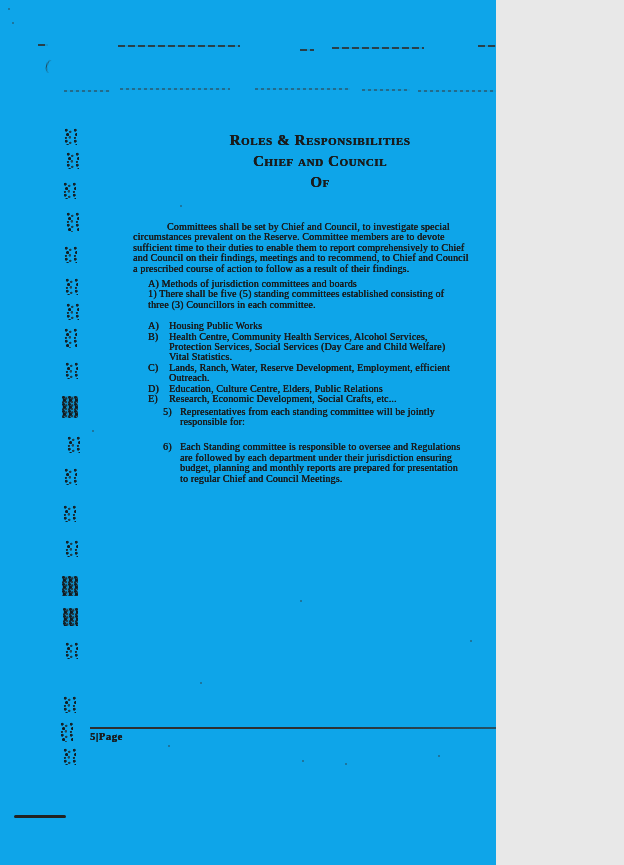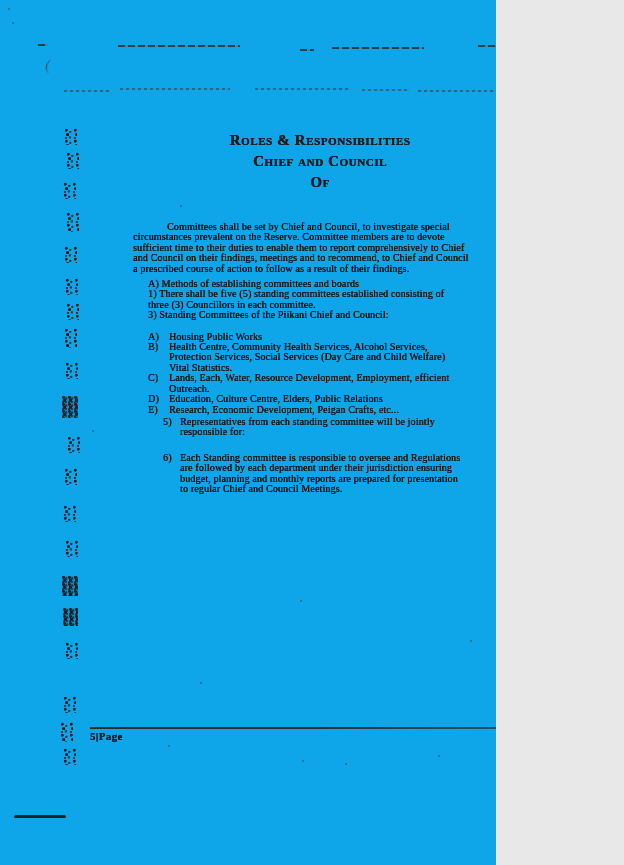--- a/index.html
+++ b/index.html
@@ -123,49 +123,48 @@
   </div>
 
   <div class="content ink">
     <div class="intro pre">Committees shall be set by Chief and Council, to investigate special
 circumstances prevalent on the Reserve. Committee members are to devote
 sufficient time to their duties to enable them to report comprehensively to Chief
 and Council on their findings, meetings and to recommend, to Chief and Council
 a prescribed course of action to follow as a result of their findings.</div>
 
     <div class="block-a123">
-      <div class="pre">A) Methods of establishing committees and boards</div>
+      <div class="pre">A) Methods of jurisdiction committees and boards</div>
       <div class="pre">1) There shall be five (5) standing committees established consisting of
 three (3) Councillors in each committee.</div>
-      <div class="pre">3) Standing Committees of the Piikani Chief and Council:</div>
     </div>
 
     <div class="committee-list">
       <div class="committee-row">
         <span>A)</span>
         <span class="pre">Housing Public Works</span>
       </div>
       <div class="committee-row">
         <span>B)</span>
         <span class="pre">Health Centre, Community Health Services, Alcohol Services,
 Protection Services, Social Services (Day Care and Child Welfare)
 Vital Statistics.</span>
       </div>
       <div class="committee-row">
         <span>C)</span>
-        <span class="pre">Lands, Each, Water, Resource Development, Employment, efficient
+        <span class="pre">Lands, Ranch, Water, Reserve Development, Employment, efficient
 Outreach.</span>
       </div>
       <div class="committee-row">
         <span>D)</span>
         <span class="pre">Education, Culture Centre, Elders, Public Relations</span>
       </div>
       <div class="committee-row">
         <span>E)</span>
-        <span class="pre">Research, Economic Development, Peigan Crafts, etc...</span>
+        <span class="pre">Research, Economic Development, Social Crafts, etc...</span>
       </div>
     </div>
 
     <div class="item-num-block item5">
       <span>5)</span>
       <span class="pre">Representatives from each standing committee will be jointly
 responsible for:</span>
     </div>
 
 

